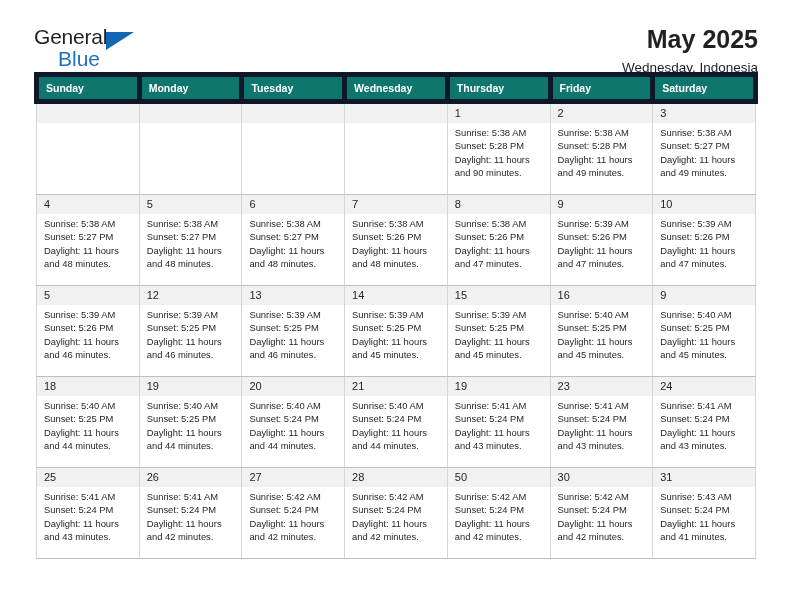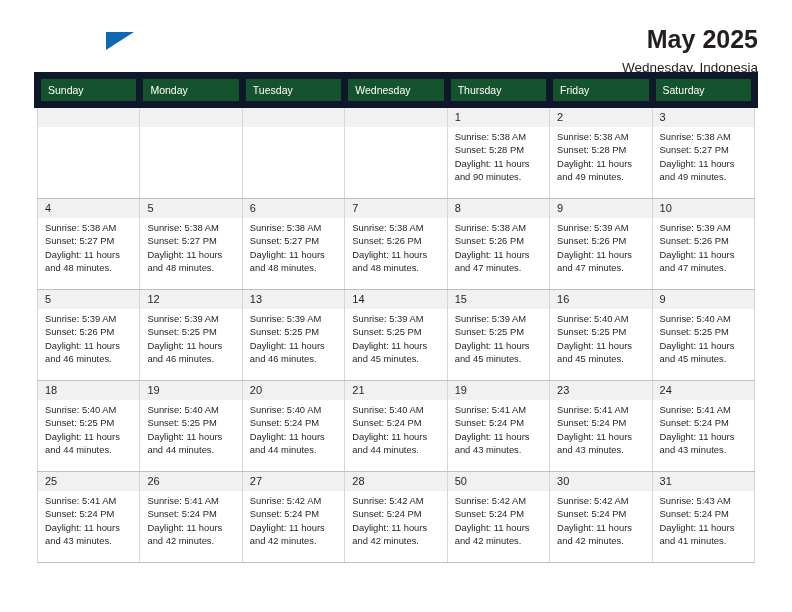--- a/index.html
+++ b/index.html
@@ -75,29 +75,29 @@
     margin-top: 6px;
   }
 
   
   .calendar {
     width: 724px;
     border-collapse: collapse;
     table-layout: fixed;
   }
   .calendar th {
-    background: #14532d;
+    background: #0f766e;
     color: #ffffff;
     font-size: 10.5px;
-    font-weight: normal;
+    font-weight: bold;
     text-align: left;
     padding: 5px 0 5px 7px;
     height: 19px;
     box-sizing: border-box;
-    border: 7px solid #0f172a;
+    border: 5px solid #0f172a;
   }
   .calendar td {
     vertical-align: top;
     height: 90px;
     padding: 0;
     border-left: 1px solid #d6d6d6;
     border-right: 1px solid #d6d6d6;
     border-bottom: 1px solid #bfbfbf;
     background: #ffffff;
   }
@@ -128,21 +128,23 @@
   }
 </style>
 </head>
 <body>
 
 <div class="page">
 
   <div class="header">
 
     <div class="brand">
+      <span class="brand-general">General</span>
       <span class="brand-tri"></span>
+      <span class="brand-blue">Blue</span>
     </div>
 
     <div class="title-wrap">
       <h1 class="cal-title">May 2025</h1>
       <div class="cal-sub">Wednesday, Indonesia</div>
     </div>
 
   </div>
 
   <table class="calendar">

